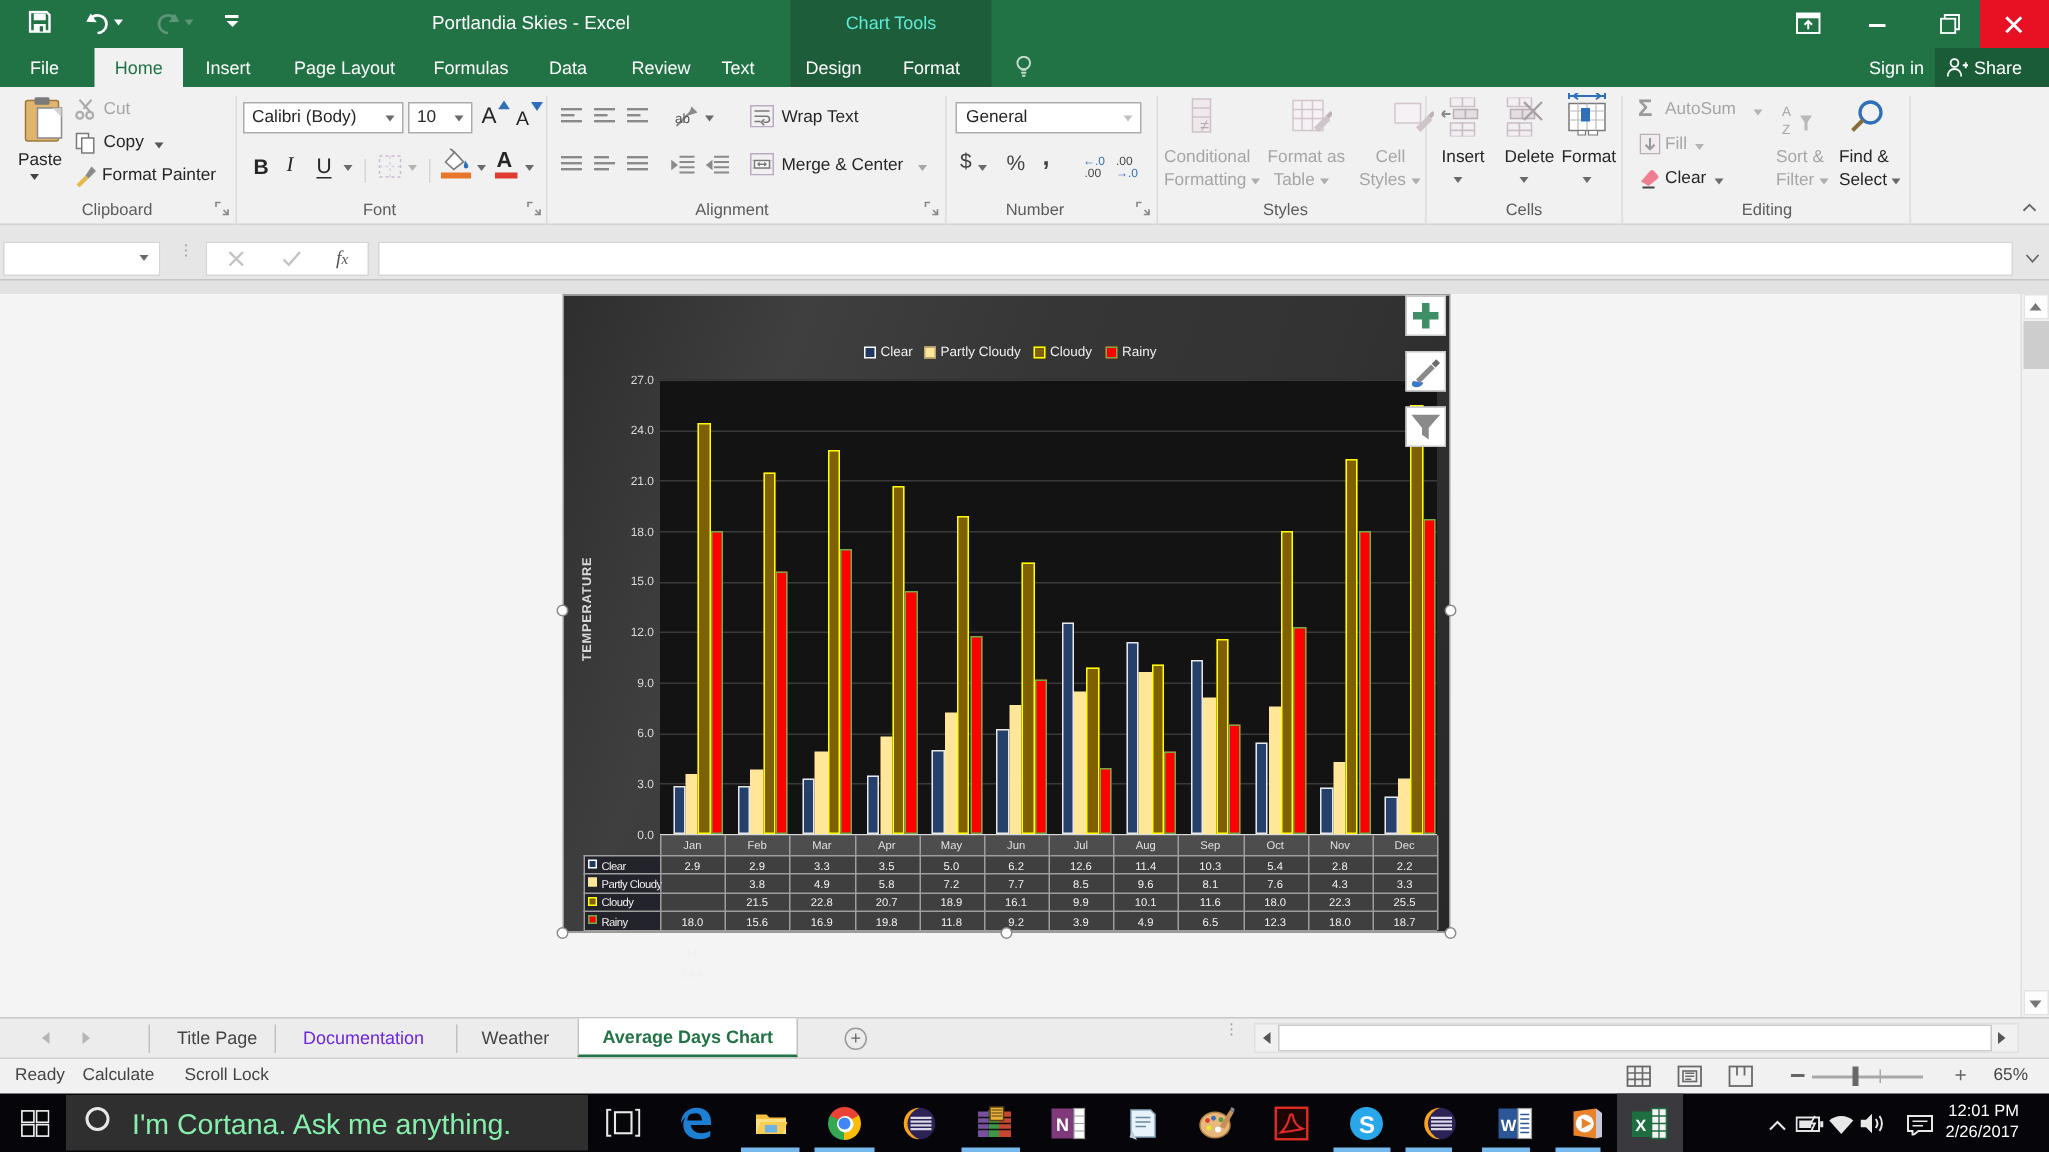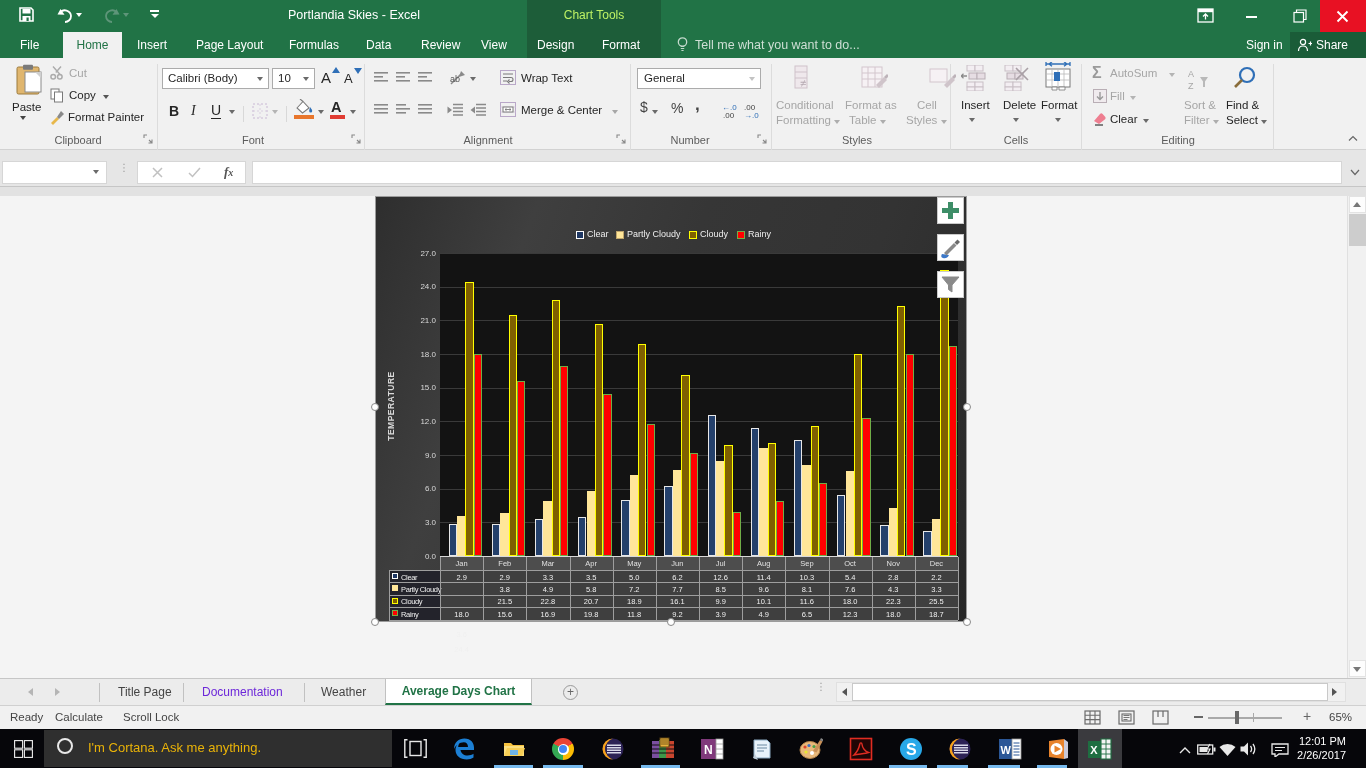--- a/index.html
+++ b/index.html
@@ -33,21 +33,21 @@
 <path d="M14 5 A6 6 0 0 0 3 8 A6 6 0 0 0 9 14" fill="none" stroke="#5e9579" stroke-width="1.8"></path>
 <path d="M16.5 6.5 L9.5 6.8 L13.5 1 z" fill="#5e9579"></path>
       </svg>
 <div class="ico" style="left:123px;top:13px;border-left:3.5px solid transparent;border-right:3.5px solid transparent;border-top:4px solid #5e9579;width:0;height:0;"></div>
 <div class="ico" style="left:150px;top:10px;width:9px;height:1.5px;background:#fff;"></div>
 <div class="ico" style="left:151px;top:14px;border-left:4px solid transparent;border-right:4px solid transparent;border-top:4.5px solid #ffffff;width:0;height:0;"></div>
 <div class="ab" style="left:354px;top:0;width:0;height:32px;">
         <div style="position:absolute;left:-200px;top:8px;width:400px;text-align:center;color:#fff;font-size:12.5px;white-space:nowrap;">Portlandia Skies - Excel</div>
       </div>
 <div class="ab" style="left:594px;top:0;width:0;height:32px;">
-        <div style="position:absolute;left:-100px;top:8px;width:200px;text-align:center;color:#bef264;font-size:12px;white-space:nowrap;">Chart Tools</div>
+        <div style="position:absolute;left:-100px;top:8px;width:200px;text-align:center;color:#5eead4;font-size:12px;white-space:nowrap;">Chart Tools</div>
       </div>
 <svg class="ico" style="left:1197px;top:8px;" width="17" height="16" viewBox="0 0 17 16">
 <rect x="1" y="1" width="15" height="13" fill="none" stroke="#fff" stroke-width="1.3"></rect>
 <rect x="1" y="1" width="15" height="3.2" fill="#fff"></rect>
 <path d="M8.5 11.5 V6.5 M6 8.5 L8.5 6 L11 8.5" stroke="#fff" stroke-width="1.3" fill="none"></path>
       </svg>
 <div class="ico" style="left:1246px;top:16px;width:11px;height:1.6px;background:#fff;"></div>
 <svg class="ico" style="left:1293px;top:9px;" width="14" height="14" viewBox="0 0 14 14">
 <rect x="1" y="3.5" width="9.5" height="9.5" fill="none" stroke="#fff" stroke-width="1.2"></rect>
 <path d="M3.5 3.5 V1 H13 V10.5 H10.5" fill="none" stroke="#fff" stroke-width="1.2"></path>
@@ -57,28 +57,27 @@
 <path d="M1.5 1.5 L11.5 11.5 M11.5 1.5 L1.5 11.5" stroke="#fff" stroke-width="1.9"></path>
       </svg>
 <div class="ab" style="left:63px;top:32px;width:59px;height:26px;background:#f1f1f1;"></div>
 <div class="tabtx" style="left:20px;color:#fff;top:32px;">File</div>
 <div class="tabtx" style="left:63px;width:59px;text-align:center;color:#217346;top:32px;">Home</div>
 <div class="tabtx" style="left:137px;color:#fff;top:32px;">Insert</div>
 <div class="tabtx" style="left:196px;color:#fff;top:32px;">Page Layout</div>
 <div class="tabtx" style="left:289px;color:#fff;top:32px;">Formulas</div>
 <div class="tabtx" style="left:366px;color:#fff;top:32px;">Data</div>
 <div class="tabtx" style="left:421px;color:#fff;top:32px;">Review</div>
-<div class="tabtx" style="left:481px;color:#fff;top:32px;">View</div>
+<div class="tabtx" style="left:481px;color:#fff;top:32px;">Text</div>
 <div class="tabtx" style="left:537px;color:#fff;top:32px;">Design</div>
 <div class="tabtx" style="left:602px;color:#fff;top:32px;">Format</div>
 <svg class="ico" style="left:677px;top:37px;" width="11" height="16" viewBox="0 0 11 16">
 <circle cx="5.5" cy="5" r="4.2" fill="none" stroke="#c3d9cc" stroke-width="1.3"></circle>
 <path d="M3.8 9.5 h3.4 M3.8 11.5 h3.4 M4.4 13.5 h2.2" stroke="#c3d9cc" stroke-width="1.2" fill="none"></path>
       </svg>
-<div class="ab" style="left:695px;top:32px;height:26px;line-height:26px;font-size:12.5px;color:#cfdfd5;">Tell me what you want to do...</div>
 <div class="ab" style="left:1246px;top:32px;height:26px;line-height:26px;font-size:12px;color:#fff;">Sign in</div>
 <svg class="ico" style="left:1297px;top:38px;" width="15" height="14" viewBox="0 0 15 14">
 <circle cx="6" cy="4" r="2.6" fill="none" stroke="#fff" stroke-width="1.2"></circle>
 <path d="M1.5 13 c0-3.3 2-5 4.5-5 s4.5 1.7 4.5 5" fill="none" stroke="#fff" stroke-width="1.2"></path>
 <path d="M11.5 5.5 h4 M13.5 3.5 v4" stroke="#fff" stroke-width="1.2"></path>
       </svg>
 <div class="ab" style="left:1316px;top:32px;height:26px;line-height:26px;font-size:12px;color:#fff;">Share</div>
 </div>
 <div class="ab" style="left:0;top:58px;width:1366px;height:92px;background:#f1f1f1;border-bottom:1px solid #d2d2d2;">
 <div class="vsep" style="left:157px;"></div>
@@ -340,21 +339,21 @@
 <div class="ab" style="left:2px;top:11px;width:105px;height:23px;background:#fff;border:1px solid #d6d6d6;"></div>
 <div class="ico carat" style="left:93px;top:20px;"></div>
 <div class="ab" style="left:119px;top:14px;width:6px;height:22px;color:#9a9a9a;font-size:10px;line-height:7px;">⋮</div>
 <div class="ab" style="left:137px;top:11px;width:109px;height:23px;background:#fff;border:1px solid #d6d6d6;"></div>
 <svg class="ico" style="left:152px;top:17px;" width="11" height="11" viewBox="0 0 11 11">
         <path d="M1 1 L10 10 M10 1 L1 10" stroke="#c1c1c1" stroke-width="1.5"></path>
       </svg>
 <svg class="ico" style="left:188px;top:17px;" width="13" height="11" viewBox="0 0 13 11">
         <path d="M1 6 L4.5 9.5 L12 1" stroke="#c1c1c1" stroke-width="1.5" fill="none"></path>
       </svg>
-<div class="ab" style="left:224px;top:14px;font-size:13px;font-style:italic;font-family:'Liberation Serif',serif;font-weight:bold;color:#555;text-align:right;">f<span style="font-size:10px;">x</span></div>
+<div class="ab" style="left:224px;top:14px;font-size:13px;font-style:italic;font-family:'Liberation Serif',serif;font-weight:normal;color:#555;text-align:right;">f<span style="font-size:10px;">x</span></div>
 <div class="ab" style="left:252px;top:11px;width:1090px;height:23px;background:#fff;border:1px solid #d6d6d6;"></div>
 <div class="ab" style="left:1346px;top:11px;width:18px;height:23px;background:#e6e6e6;"></div>
 <svg class="ico" style="left:1350px;top:19px;" width="10" height="7" viewBox="0 0 10 7">
         <path d="M1 1 L5 5.5 L9 1" fill="none" stroke="#666" stroke-width="1.2"></path>
       </svg>
 </div>
 <div class="ab" style="left:0;top:186px;width:1366px;height:492px;background:#f4f4f4;">
 <div class="ab" style="left:0;top:0;width:1366px;height:10px;background:#e2e2e2;border-top:1px solid #c6c6c6;"></div>
 <div class="ab" style="left:1347px;top:10px;width:19px;height:482px;background:#f1f1f1;border-left:1px solid #e0e0e0;">
 <div class="ab" style="left:1px;top:0px;width:17px;height:17px;background:#fdfdfd;border:1px solid #e3e3e3;"></div>
@@ -598,21 +597,21 @@
 </div>
 <div class="ab" style="left:0;top:729px;width:1366px;height:39px;background:#06060a;">
 <svg class="ico" style="left:14px;top:11px;" width="19" height="18" viewBox="0 0 19 18">
 <rect x="0.6" y="0.6" width="8" height="7.6" fill="none" stroke="#f0f0f0" stroke-width="1.1"></rect>
 <rect x="10.4" y="0.6" width="8" height="7.6" fill="none" stroke="#f0f0f0" stroke-width="1.1"></rect>
 <rect x="0.6" y="9.8" width="8" height="7.6" fill="none" stroke="#f0f0f0" stroke-width="1.1"></rect>
 <rect x="10.4" y="9.8" width="8" height="7.6" fill="none" stroke="#f0f0f0" stroke-width="1.1"></rect>
       </svg>
 <div class="ab" style="left:44px;top:1px;width:348px;height:37px;background:#2f2f2f;"></div>
 <div class="ab" style="left:57px;top:9px;width:16px;height:16px;border-radius:50%;border:2.6px solid #e8e8e8;"></div>
-<div class="ab" style="left:88px;top:11px;font-size:13px;color:#eab308;">I'm Cortana. Ask me anything.</div>
+<div class="ab" style="left:88px;top:11px;font-size:19px;color:#86efac;">I'm Cortana. Ask me anything.</div>
 <svg class="ico" style="left:404px;top:10px;" width="23" height="19" viewBox="0 0 23 19">
 <rect x="6" y="2.5" width="11" height="14" fill="none" stroke="#e8e8e8" stroke-width="1.4"></rect>
 <path d="M3.5 0.8 h-2.7 v17.4 h2.7 M19.5 0.8 h2.7 v17.4 h-2.7" fill="none" stroke="#e8e8e8" stroke-width="1.4"></path>
       </svg>
 <div class="ab" style="left:494px;top:36px;width:39px;height:3px;background:#76b9ed;"></div>
 <div class="ab" style="left:543px;top:36px;width:40px;height:3px;background:#76b9ed;"></div>
 <div class="ab" style="left:641px;top:36px;width:39px;height:3px;background:#76b9ed;"></div>
 <div class="ab" style="left:889px;top:36px;width:38px;height:3px;background:#76b9ed;"></div>
 <div class="ab" style="left:937px;top:36px;width:31px;height:3px;background:#76b9ed;"></div>
 <div class="ab" style="left:988px;top:36px;width:32px;height:3px;background:#76b9ed;"></div>

